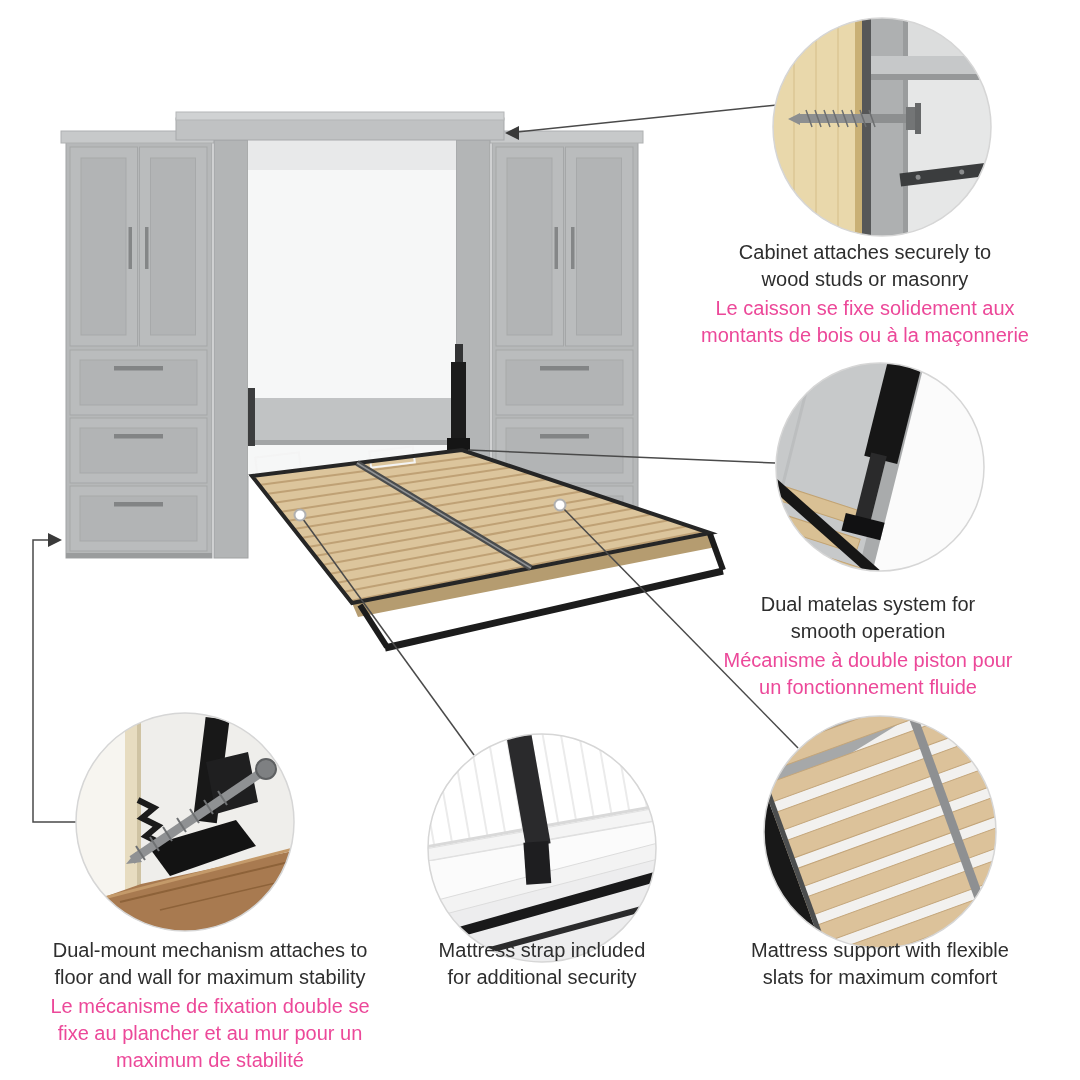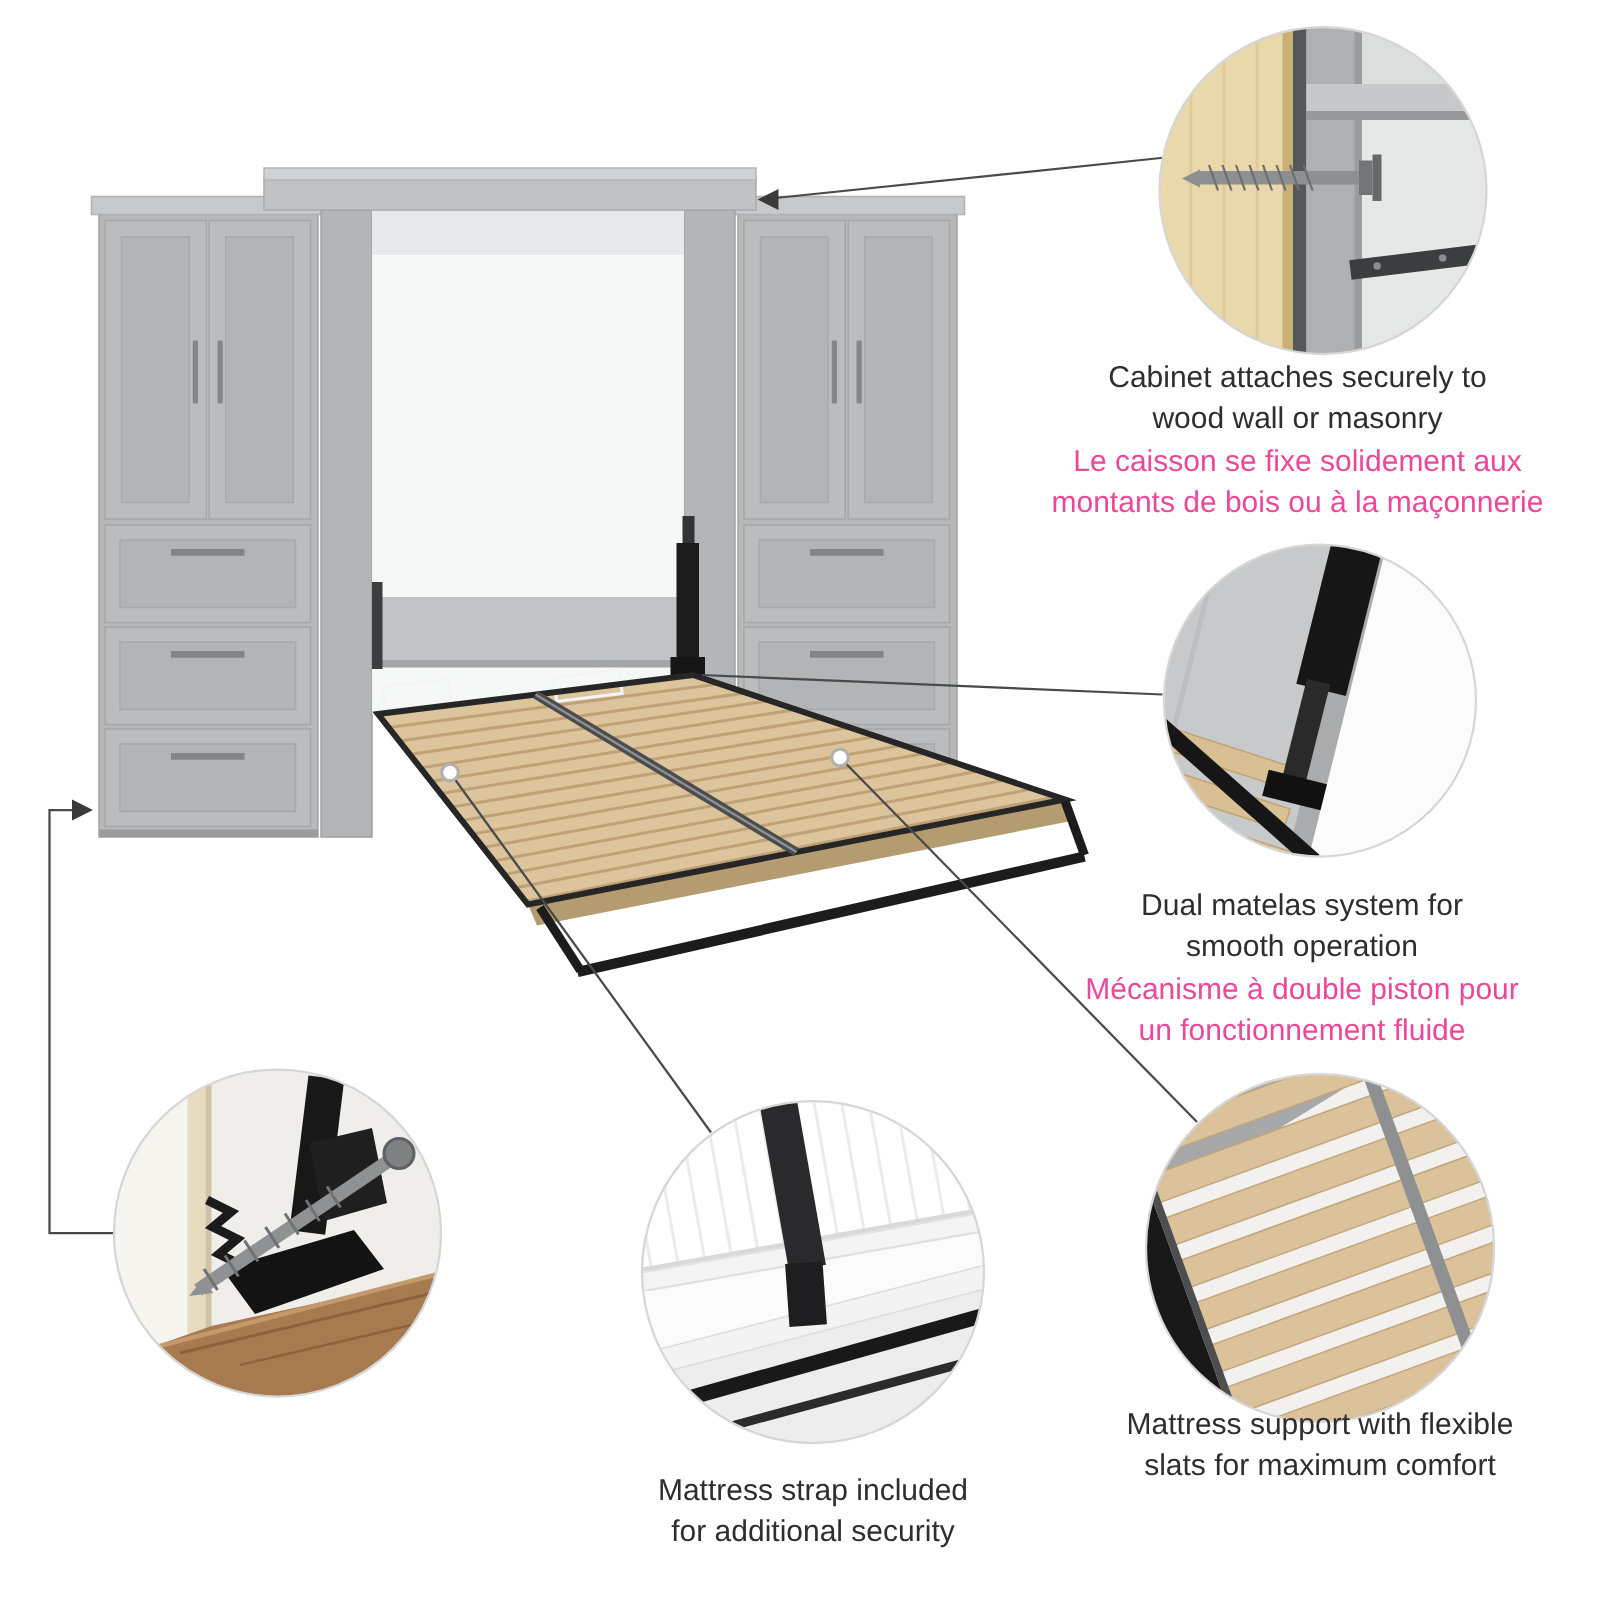--- a/index.html
+++ b/index.html
@@ -13,21 +13,21 @@
     font-size:20px;line-height:27px;color:#2e2e2e;font-weight:500;
     white-space:pre-line;
   }
   .callout-text .fr{
     font-size:20px;line-height:27px;color:#ec4899;font-weight:400;
     white-space:pre-line;margin-top:2px;
   }
   .ct1{left:665px;top:239px;width:400px;}
   .ct2{left:668px;top:591px;width:400px;}
   .ct3{left:10px;top:937px;width:400px;}
-  .ct4{left:342px;top:937px;width:400px;margin-top:44px;}
+  .ct4{left:342px;top:937px;width:400px;}
   .ct5{left:680px;top:937px;width:400px;}
 </style>
 </head>
 <body>
 
 <div class="canvas">
 
 <svg class="art" width="1080" height="1080" viewBox="0 0 1080 1080">
   <defs>
     <clipPath id="c1">
@@ -300,32 +300,39 @@
         <rect x="786" y="690" width="5" height="290" fill="#4c4e4f"></rect>
         <rect x="946" y="690" width="9" height="290" fill="#8e9092"></rect>
       </g>
     </g>
     <circle cx="880" cy="832" r="116" fill="none" stroke="#d6d6d6" stroke-width="1.5"></circle>
   </g>
 </svg>
 
 <div class="callout-text ct1">
   <div class="en">Cabinet attaches securely to
-wood wall or masonry</div>
+wood studs or masonry</div>
   <div class="fr">Le caisson se fixe solidement aux
 montants de bois ou à la maçonnerie</div>
 </div>
 
 <div class="callout-text ct2">
   <div class="en">Dual matelas system for
 smooth operation</div>
   <div class="fr">Mécanisme à double piston pour
 un fonctionnement fluide</div>
 </div>
 
+<div class="callout-text ct3">
+  <div class="en">Dual-mount mechanism attaches to
+floor and wall for maximum stability</div>
+  <div class="fr">Le mécanisme de fixation double se
+fixe au plancher et au mur pour un
+maximum de stabilité</div>
+</div>
 
 <div class="callout-text ct4">
   <div class="en">Mattress strap included
 for additional security</div>
 </div>
 
 <div class="callout-text ct5">
   <div class="en">Mattress support with flexible
 slats for maximum comfort</div>
 </div>

